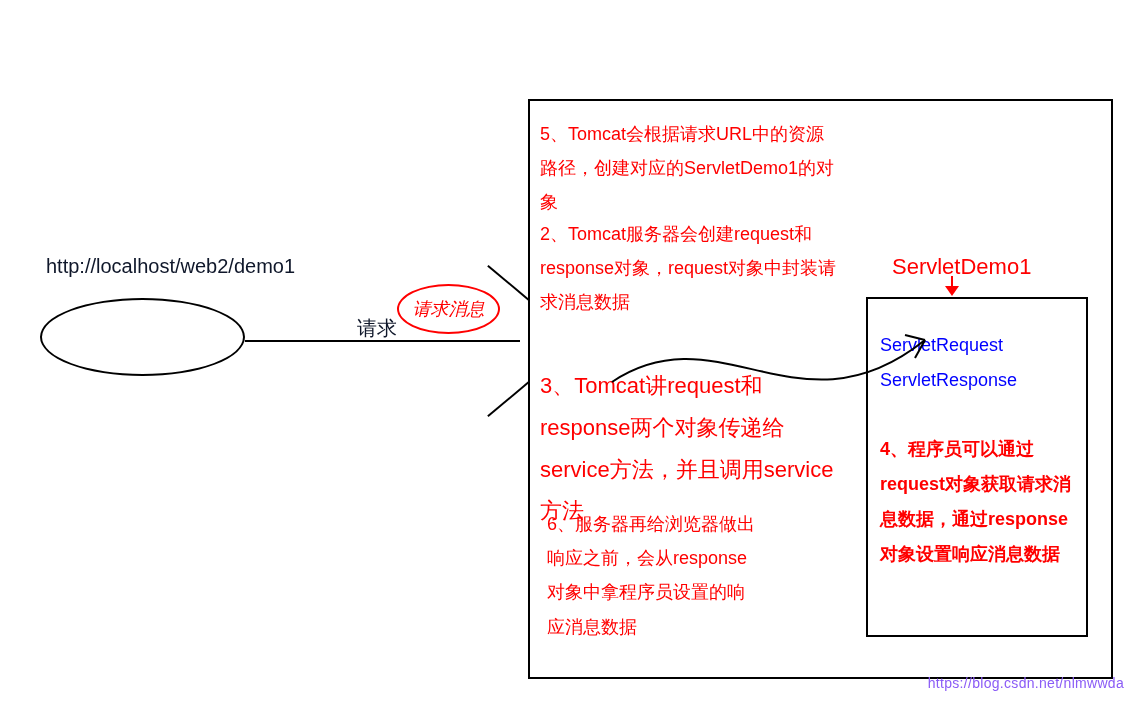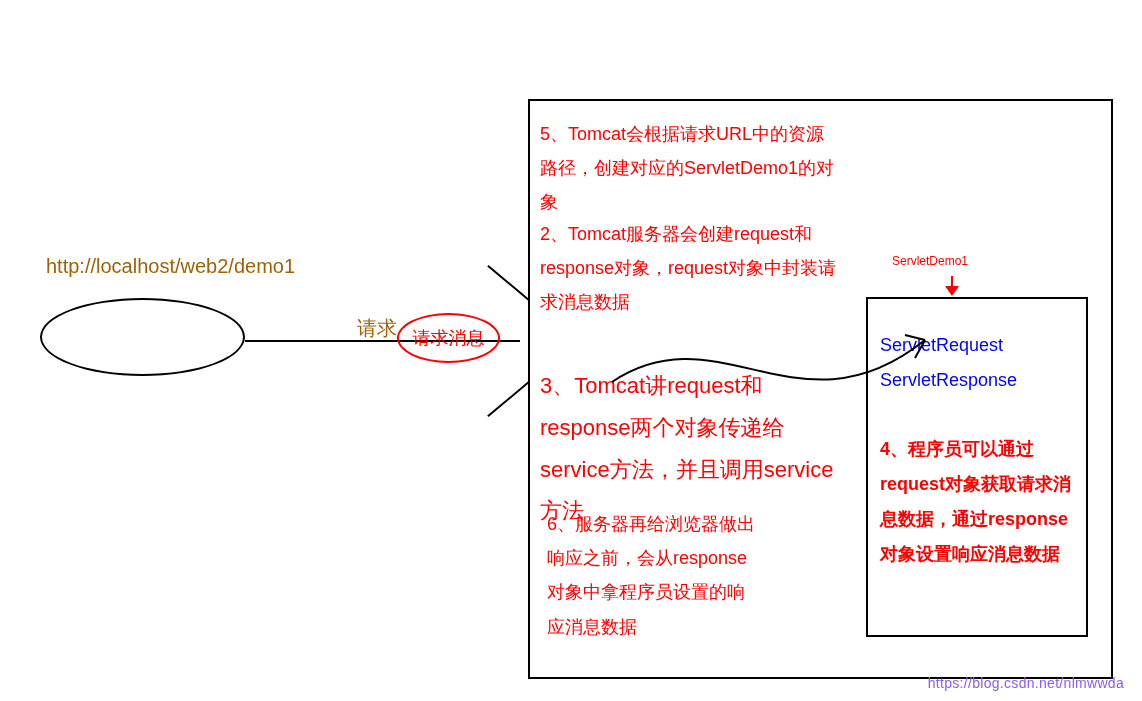--- a/index.html
+++ b/index.html
@@ -6,21 +6,21 @@
     body {
       width: 1142px;
       height: 701px;
       position: relative;
       font-family: "Microsoft YaHei", Arial, sans-serif;
       background: #ffffff;
       overflow: hidden;
     }
     .red-text { color: #ff0000; }
     .blue-text { color: #0000ff; }
-    .black-text { color: #a16207; }
+    .black-text { color: #0f172a; }
 
     
     .url-label {
       position: absolute;
       left: 46px;
       top: 255px;
       font-size: 20px;
     }
 
     
@@ -40,28 +40,29 @@
       position: absolute;
       left: 357px;
       top: 315px;
       font-size: 20px;
     }
 
     
     .red-oval {
       position: absolute;
       left: 397px;
-      top: 313px;
+      top: 284px;
       width: 103px;
       height: 50px;
       border: 2px solid #ff0000;
       border-radius: 50%;
       display: flex;
       align-items: center;
       justify-content: center;
+      font-style: italic;
     }
     .red-oval span { font-size: 18px; }
 
     
     .request-arrow-line {
       position: absolute;
       left: 245px;
       top: 340px;
       width: 275px;
       height: 2px;
@@ -132,21 +133,21 @@
       width: 210px;
       font-size: 18px;
       line-height: 1.9;
     }
 
     
     .servlet-label {
       position: absolute;
       left: 892px;
       top: 254px;
-      font-size: 12px;
+      font-size: 22px;
     }
     
     .down-arrow {
       position: absolute;
       left: 945px;
       top: 276px;
       width: 14px;
       height: 22px;
     }
     .down-arrow .shaft {

